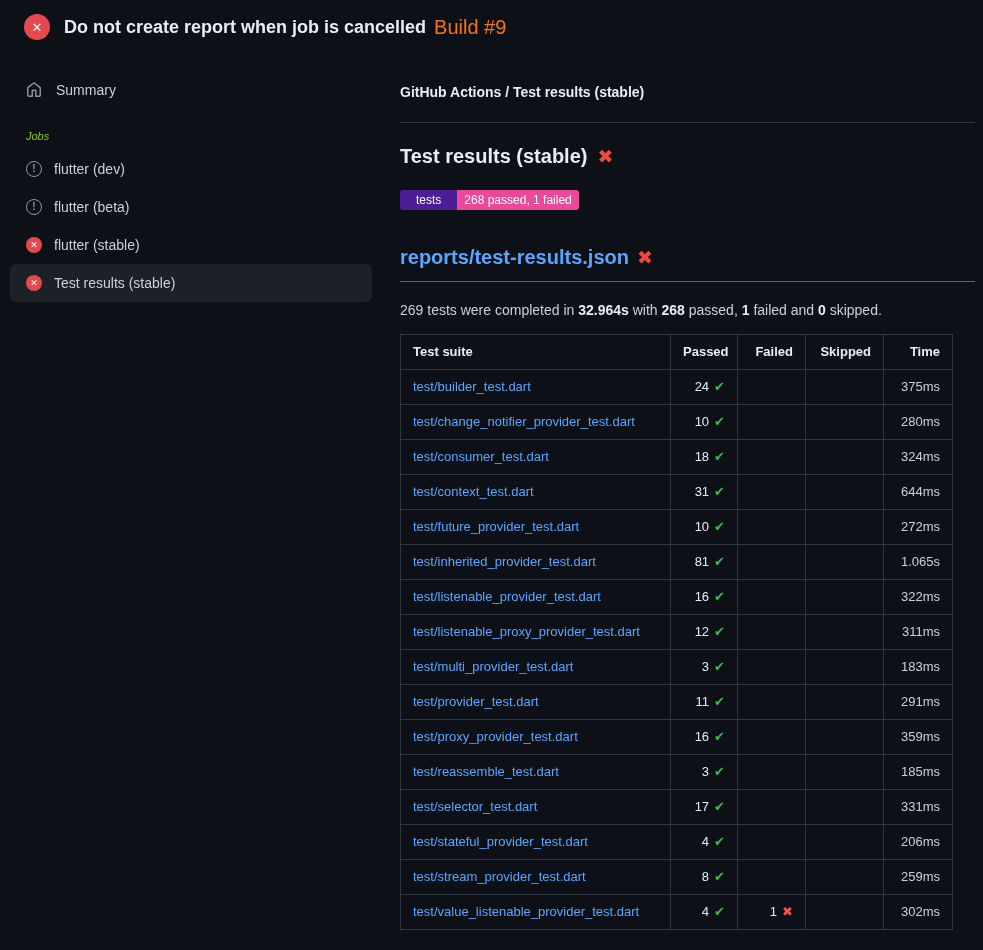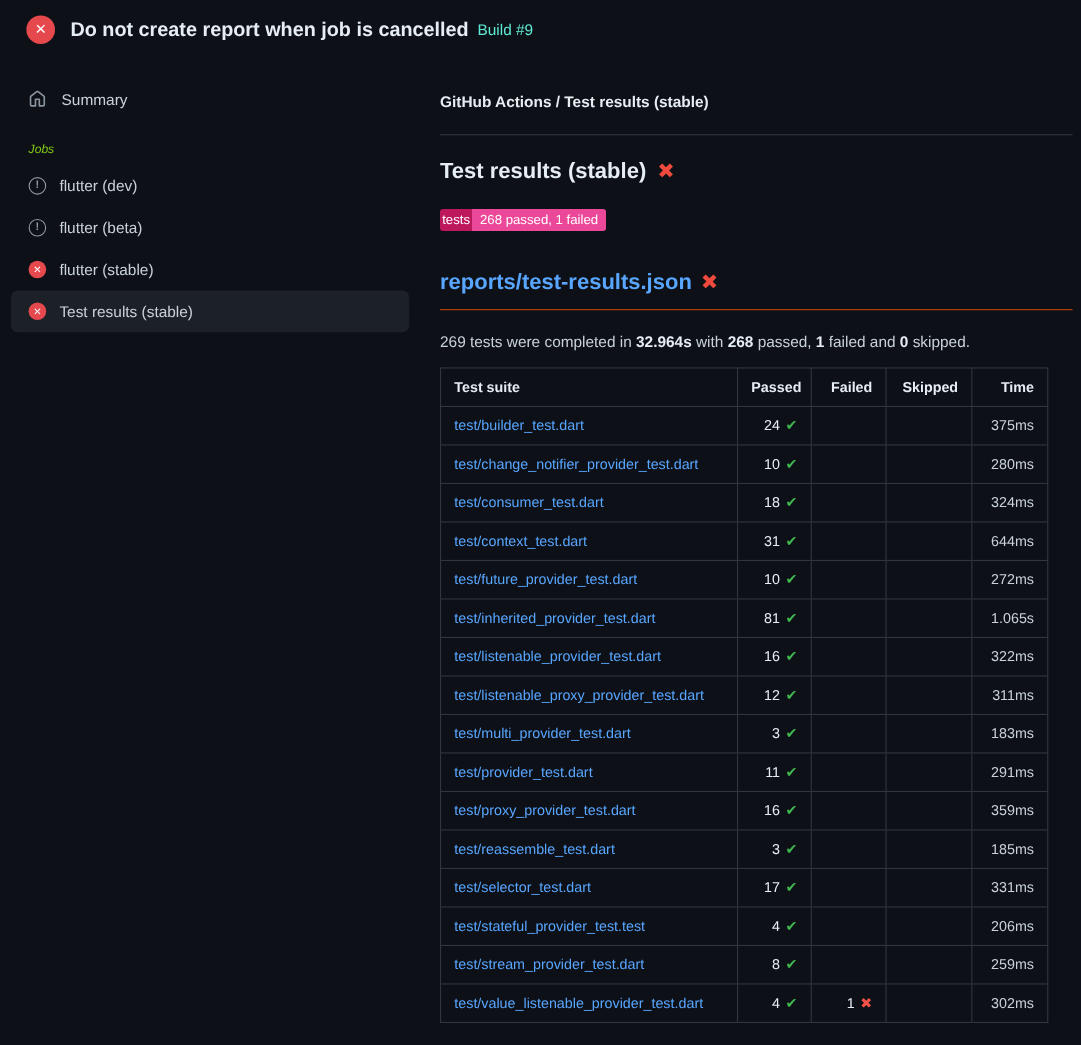--- a/index.html
+++ b/index.html
@@ -12,21 +12,21 @@
   }
   
   .app-header { display:flex; align-items:center; padding:14px 24px; }
   .fail-badge-lg {
     width:26px; height:26px; border-radius:50%;
     background:#e5484d; color:#fff;
     display:flex; align-items:center; justify-content:center;
     font-size:13px; font-weight:bold; flex:none;
   }
   .page-title { font-size:18px; font-weight:700; color:#e6edf3; margin-left:14px; }
-  .build-number { font-size:14px; color:#5eead4; font-weight:400; margin-left:8px; }
+  .build-number { font-size:20px; color:#f97316; font-weight:400; margin-left:8px; }
 
   
   .layout { display:flex; align-items:flex-start; }
   .sidebar { width:392px; flex:none; padding:16px 20px 0 10px; }
   .summary-item {
     display:flex; align-items:center; gap:14px;
     padding:12px 16px; border-radius:6px; color:#c9d1d9; cursor:pointer;
   }
   .summary-item svg { flex:none; }
   .jobs-label { font-size:11px; color:#84cc16; padding:20px 16px 8px 16px;font-style:italic; }
@@ -47,21 +47,21 @@
   .main { flex:1; padding:30px 8px 0 8px; }
   .breadcrumb { font-size:14px; font-weight:700; color:#e6edf3; }
   .run-meta { font-size:12px; color:#8b949e; margin-top:7px; }
   .divider { border:none; border-top:1px solid #30363d; margin-top:22px; }
 
   .section-title-row { display:flex; align-items:center; gap:10px; margin-top:22px; }
   .section-title { font-size:20px; font-weight:700; color:#e6edf3; }
   .x-mark { color:#f04a3e; font-size:19px; font-weight:700; line-height:1; }
 
   .badge { display:inline-flex; margin-top:22px; font-size:12px; line-height:1; border-radius:3px; overflow:hidden; }
-  .badge-label { background:#be185d; color:#fff; padding:4px 2px; }
+  .badge-label { background:#4c1d95; color:#fff; padding:4px 16px; }
   .badge-value { background:#ec4899; color:#fff; padding:4px 7px; }
 
   .report-title-row {
     display:flex; align-items:center; gap:8px;
     margin-top:36px; padding-bottom:12px; border-bottom:1px solid #c2410c;
   }
   .report-link { font-size:20px; font-weight:700; color:#58a6ff; text-decoration:none; }
 
   .summary-line { margin-top:20px; font-size:14px; color:#c9d1d9; }
   .summary-line strong { color:#e6edf3; font-weight:700; }
@@ -247,21 +247,21 @@
             <td class="col-time">185ms</td>
           </tr>
           <tr>
             <td class="col-suite"><a class="suite-link" href="#">test/selector_test.dart</a></td>
             <td class="col-num"><span class="cell-val">17</span><span class="check">✔</span></td>
             <td class="col-num"></td>
             <td class="col-num"></td>
             <td class="col-time">331ms</td>
           </tr>
           <tr>
-            <td class="col-suite"><a class="suite-link" href="#">test/stateful_provider_test.test</a></td>
+            <td class="col-suite"><a class="suite-link" href="#">test/stateful_provider_test.dart</a></td>
             <td class="col-num"><span class="cell-val">4</span><span class="check">✔</span></td>
             <td class="col-num"></td>
             <td class="col-num"></td>
             <td class="col-time">206ms</td>
           </tr>
           <tr>
             <td class="col-suite"><a class="suite-link" href="#">test/stream_provider_test.dart</a></td>
             <td class="col-num"><span class="cell-val">8</span><span class="check">✔</span></td>
             <td class="col-num"></td>
             <td class="col-num"></td>

